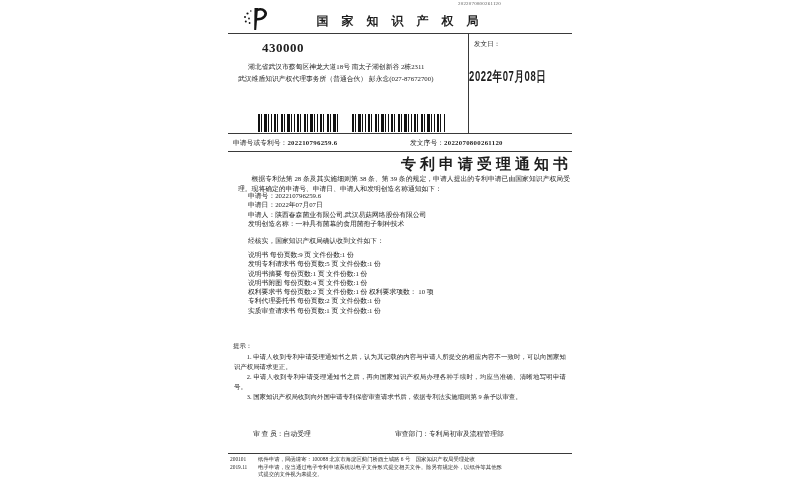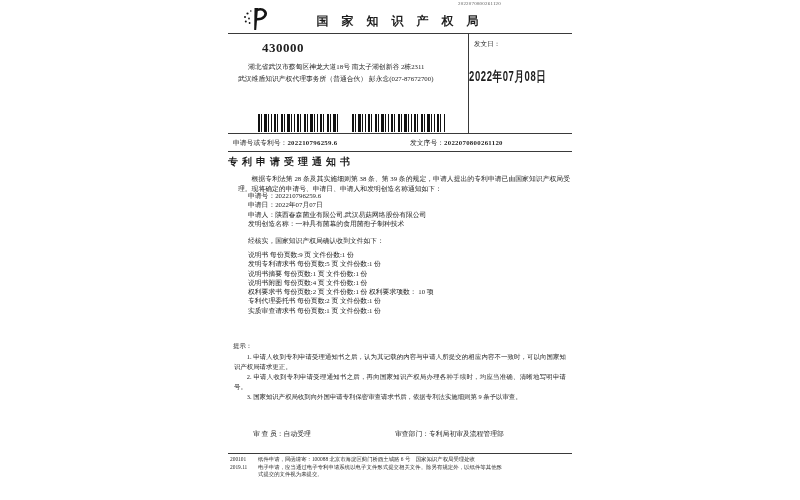--- a/index.html
+++ b/index.html
@@ -29,21 +29,21 @@
       #111 6px 9px,#fff 9px 10px,#111 10px 11px,#fff 11px 13px,#111 13px 14px,
       #fff 14px 16px,#111 16px 18px,#fff 18px 19px,#111 19px 20px,#fff 20px 23px); }
   .bc1 { left:30px; width:80px; }
   .bc2 { left:124px; width:93px; }
 
   .appnum-row { top:138px; left:0; right:0; font-size:6.8px; height:12px; }
   .appnum-left { position:absolute; left:5px; top:0; white-space:nowrap; }
   .appnum-right { position:absolute; left:182px; top:0; white-space:nowrap; }
   .num { font-weight:bold; letter-spacing:0.3px; }
 
-  .notice-title { left:0; right:0; top:155px; text-align:left; font-size:10px;
+  .notice-title { left:0; right:0; top:155px; text-align:right; font-size:15px;
     font-weight:bold; letter-spacing:4px; }
 
   .intro { left:10px; right:2px; top:174px; font-size:6.8px; line-height:10px;
     text-indent:2em; text-align:justify; }
 
   .fields { left:20px; top:191px; font-size:6.8px; line-height:9.3px; }
   .received { left:20px; top:236px; font-size:6.8px; }
   .doclist { left:20px; top:250px; font-size:6.8px; line-height:9.3px; }
 
   .tips { left:0; right:0; top:342px; font-size:6.4px; }

